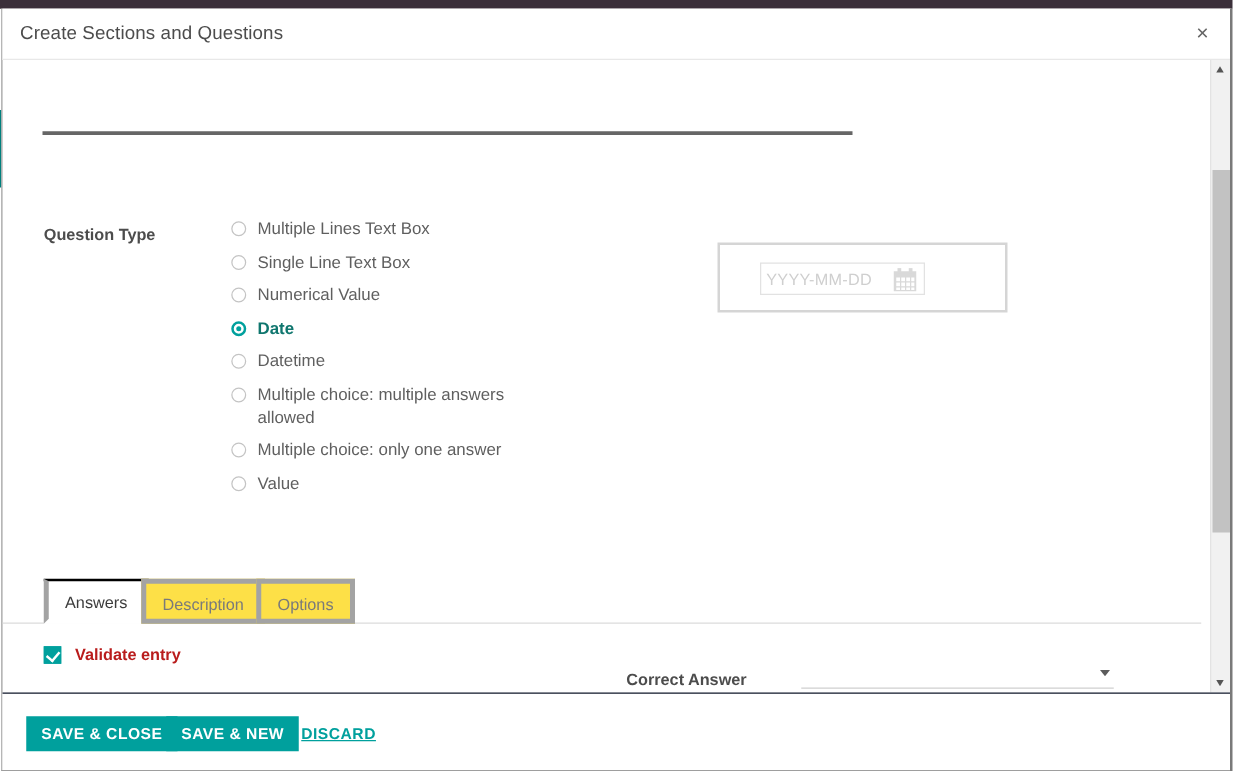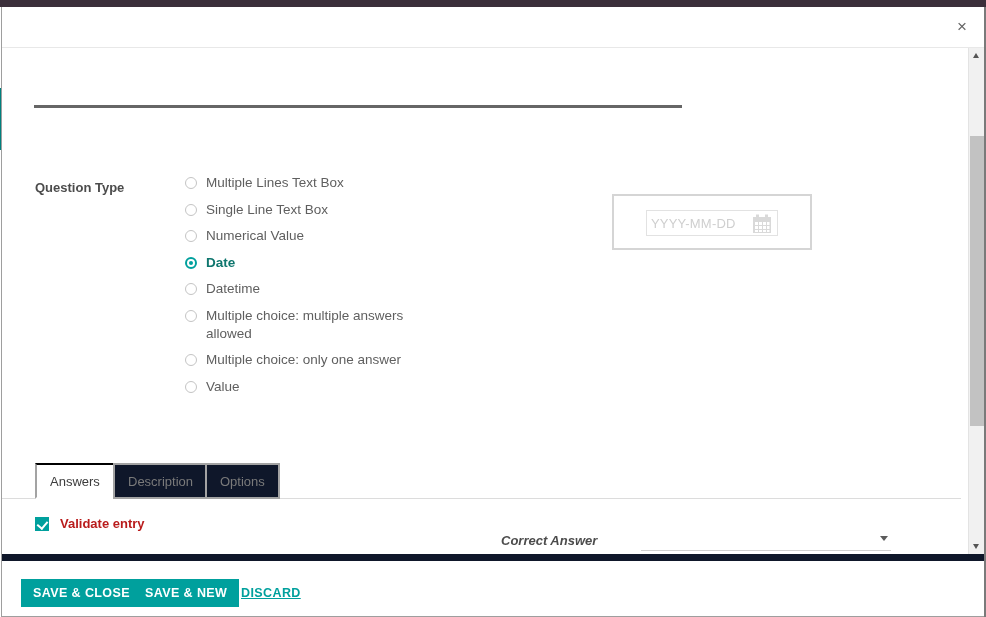--- a/index.html
+++ b/index.html
@@ -142,22 +142,22 @@
     font-size: 13.5px;
     color: #5f5f5f;
     line-height: 18px;
     max-width: 215px;
   }
   .radio-row.selected .radio-txt { color: #0f766e; font-weight: bold; }
 
   
   .preview-box {
     position: absolute;
-    left: 610px; top: 146px;
-    width: 200px; height: 56px;
+    left: 572px; top: 146px;
+    width: 232px; height: 56px;
     border: 2px solid #d5d5d5;
   }
   .preview-field {
     position: absolute;
     left: 32px; top: 14px;
     width: 132px; height: 26px;
     border: 1px solid #e2e2e2;
     display: flex;
     align-items: center;
   }
@@ -183,22 +183,22 @@
     border-bottom: 1px solid #dcdcdc;
   }
   .tab {
     position: absolute;
     top: 0;
     height: 36px;
     line-height: 34px;
     padding: 0 13px;
     font-size: 13px;
     color: #7a7a7a;
-    background: #0f172a;
-    border: 2px solid #a3a3a3;
+    background: #fde047;
+    border: 4px solid #a3a3a3;
     cursor: pointer;
     white-space: nowrap;
   }
   .tab.active {
     background: #fff;
     color: #3c3c3c;
     border-bottom-color: #fff;
     border-top: 2px solid #000000;
   }
 
@@ -235,21 +235,21 @@
     border: solid #fff;
     border-width: 0 2px 2px 0;
     transform: rotate(40deg);
   }
   .validate-lbl {
     font-size: 13px;
     font-weight: bold;
     color: #b91c1c;
   }
 
-  .frow { position: absolute; display: flex; align-items: center; font-style: italic; }
+  .frow { position: absolute; display: flex; align-items: flex-end; }
   .flabel {
     font-size: 13px;
     font-weight: bold;
     color: #4c4c4c;
     white-space: nowrap;
   }
   .fctl {
     position: relative;
     height: 22px;
   }
@@ -266,21 +266,21 @@
     width: 0; height: 0;
     border-left: 4.5px solid transparent;
     border-right: 4.5px solid transparent;
     border-top: 5px solid #5c5c5c;
   }
 
   
   .dlg-footer {
     flex: 0 0 62px;
     position: relative;
-    border-top: 7px solid #0f172a;
+    border-top: 1px solid #0f172a;
     background: #fff;
   }
   .btn {
     position: absolute;
     top: 18px;
     height: 28px;
     line-height: 28px;
     padding: 0 12px;
     font-size: 12.5px;
     font-weight: bold;
@@ -358,20 +358,21 @@
 </style>
 </head>
 <body>
 
 <div id="underlay-menubar"></div>
 <div id="underlay-left-strip"></div>
 
 <div id="dialog">
 
   <div class="dlg-header">
+    <div class="dlg-title">Create Sections and Questions</div>
     <button class="dlg-close">×</button>
   </div>
 
   <div class="dlg-body">
     <div class="dlg-body-inner">
 
       <div class="title-input-wrap">
         <input class="title-input" type="text" placeholder="" style="">
       </div>
 

